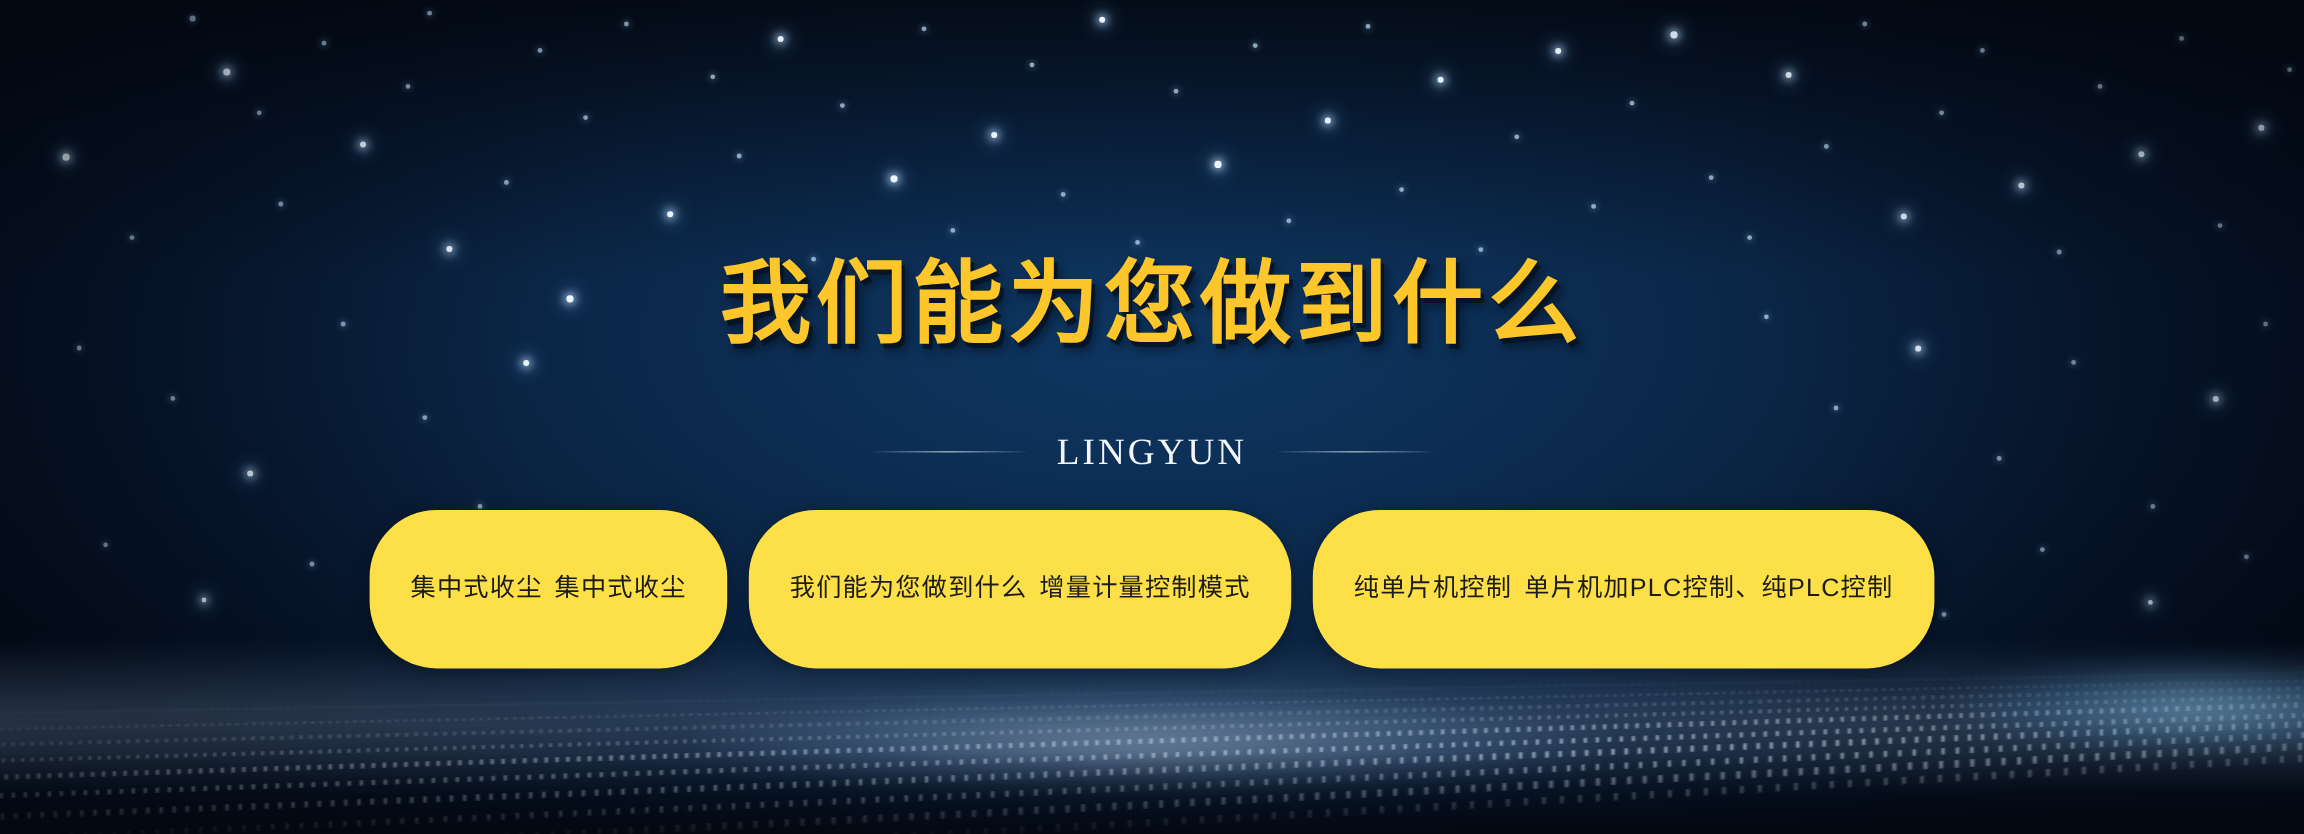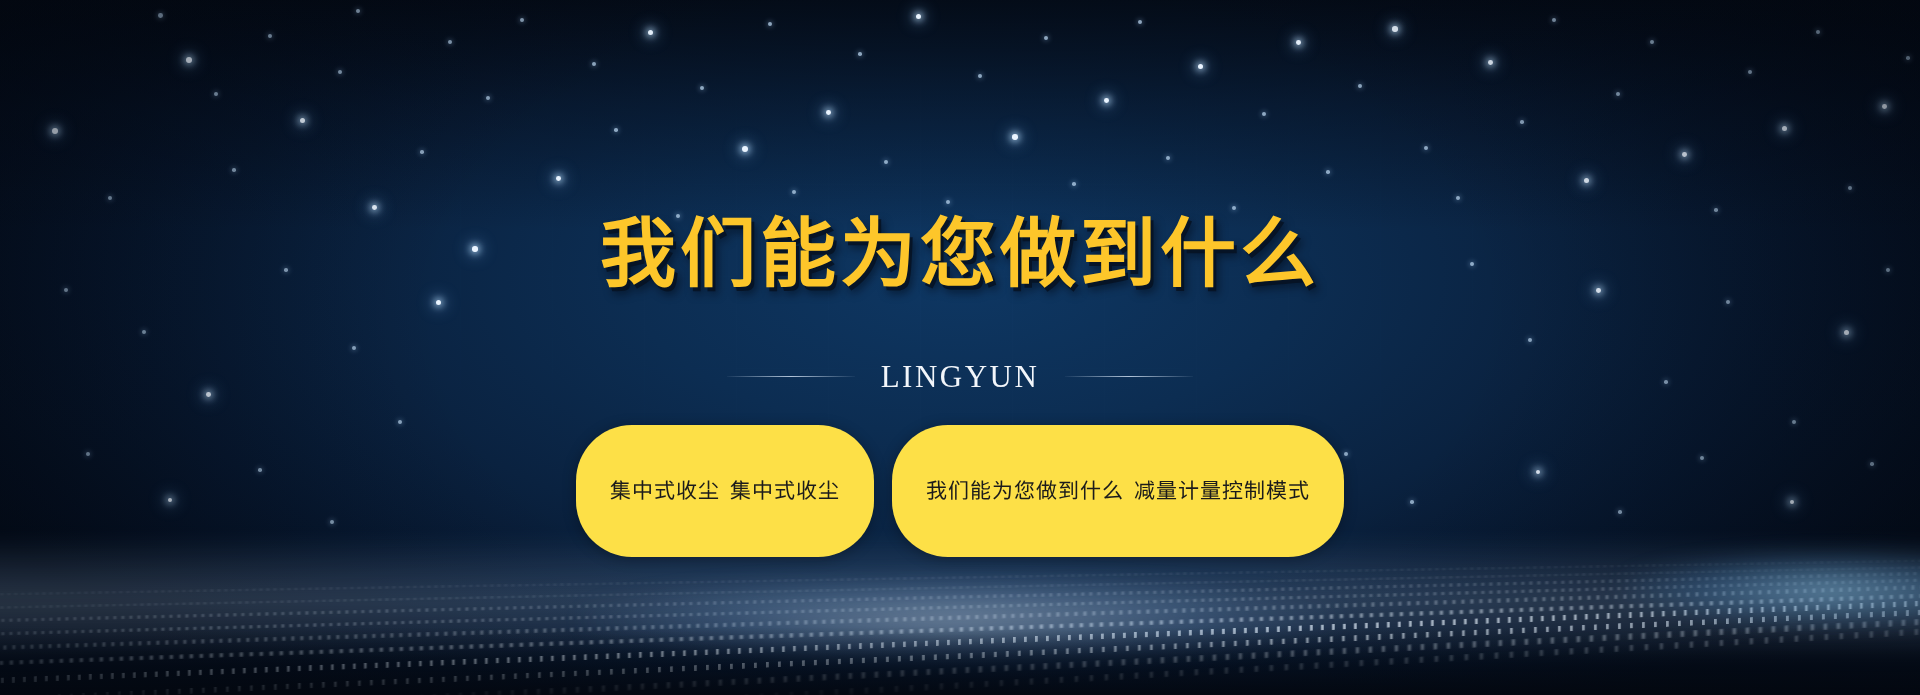--- a/index.html
+++ b/index.html
@@ -350,19 +350,23 @@
 
     <div class="pills">
 
       <div class="pill">
         <span class="pill-line">集中式收尘</span>
         <span class="pill-line">集中式收尘</span>
       </div>
 
       <div class="pill">
         <span class="pill-line">我们能为您做到什么</span>
-        <span class="pill-line">减量计量控制模式</span>
+        <span class="pill-line">增量计量控制模式</span>
       </div>
 
+      <div class="pill">
+        <span class="pill-line">纯单片机控制</span>
+        <span class="pill-line">单片机加PLC控制、纯PLC控制</span>
+      </div>
 
     </div>
   </div>
 </div>
 
 </body></html>

